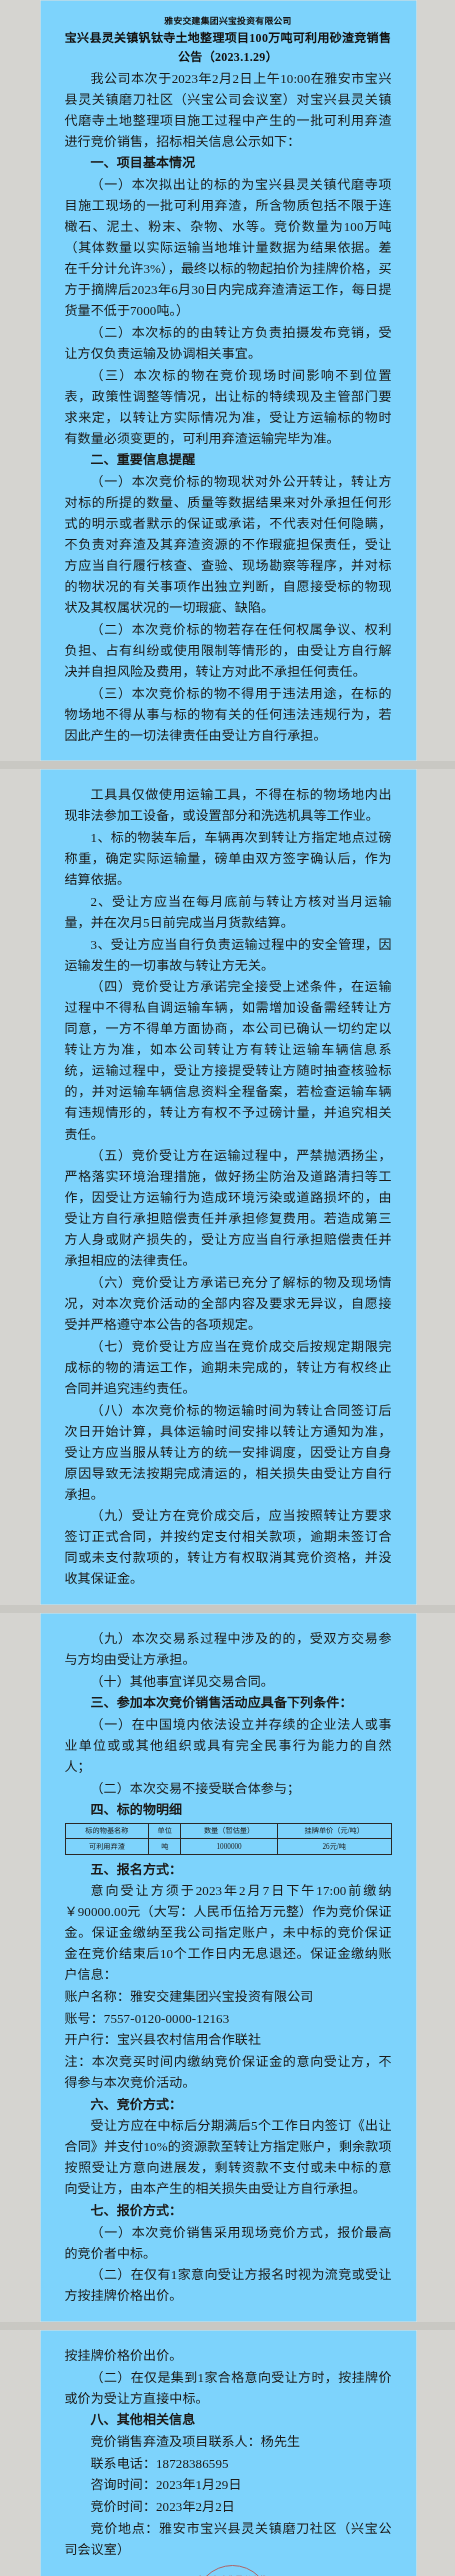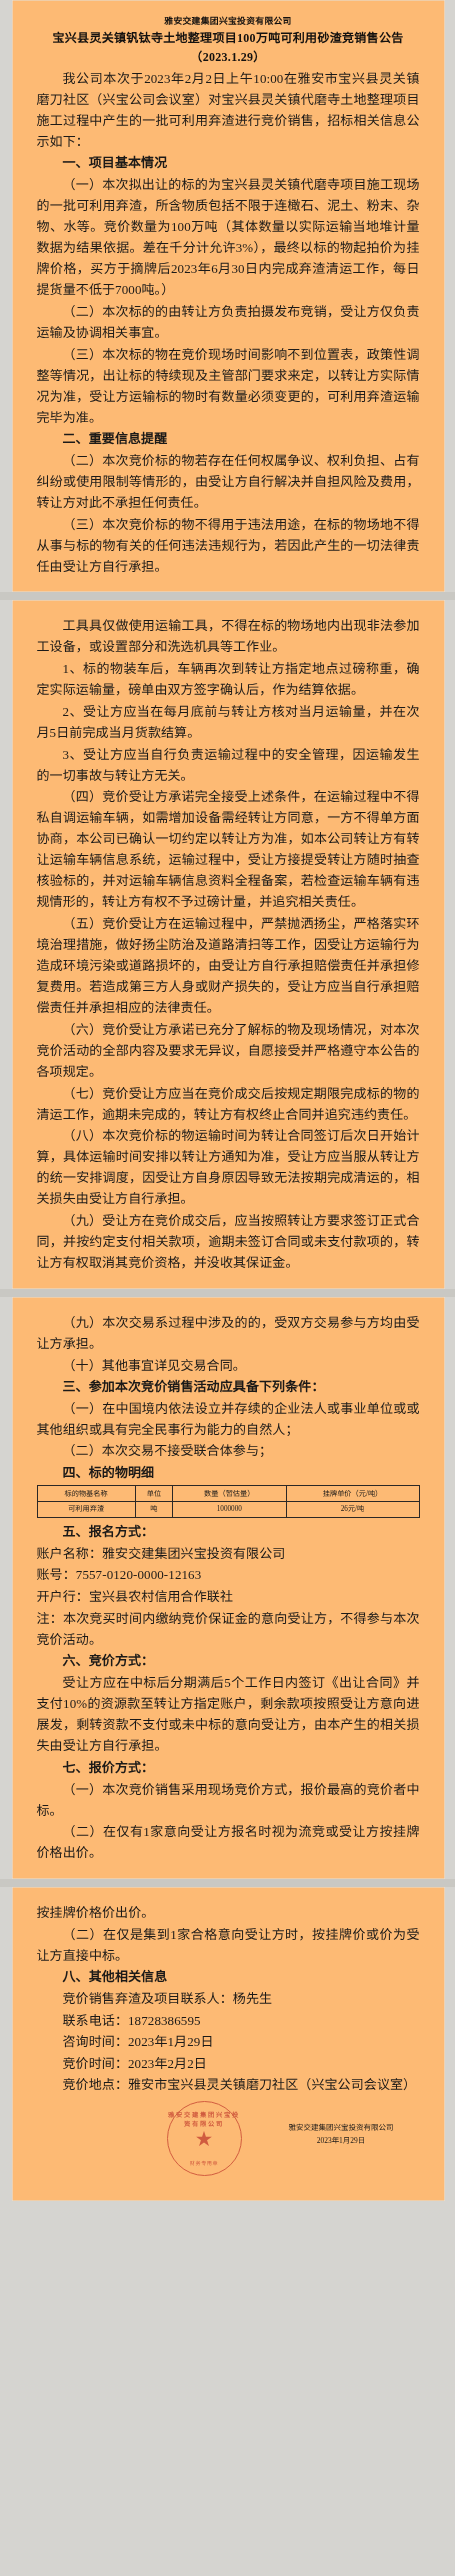--- a/index.html
+++ b/index.html
@@ -14,23 +14,23 @@
   .page {
     width: 456px;
     min-height: 2576px;
     margin: 0 auto;
     background: #d5d4d0;
     position: relative;
     box-sizing: border-box;
   }
   
   .sheet {
-    background: #fdba74;
+    background: #7dd3fc;
     margin: 0 auto;
-    width: 433px;
+    width: 377px;
     box-sizing: border-box;
     padding: 15px 25px 15px 25px;
     position: relative;
     box-shadow: 0 0 0 0.6px #e4e2dc inset;
   }
   .gap {
     height: 8px;
     background: #c9c8c3;
   }
 
@@ -147,20 +147,21 @@
     <h2 class="title2">宝兴县灵关镇钒钛寺土地整理项目100万吨可利用砂渣竞销售公告（2023.1.29）</h2>
 
     <p>我公司本次于2023年2月2日上午10:00在雅安市宝兴县灵关镇磨刀社区（兴宝公司会议室）对宝兴县灵关镇代磨寺土地整理项目施工过程中产生的一批可利用弃渣进行竞价销售，招标相关信息公示如下：</p>
 
     <p class="sec">一、项目基本情况</p>
     <p>（一）本次拟出让的标的为宝兴县灵关镇代磨寺项目施工现场的一批可利用弃渣，所含物质包括不限于连橄石、泥土、粉末、杂物、水等。竞价数量为100万吨（其体数量以实际运输当地堆计量数据为结果依据。差在千分计允许3%），最终以标的物起拍价为挂牌价格，买方于摘牌后2023年6月30日内完成弃渣清运工作，每日提货量不低于7000吨。）</p>
     <p>（二）本次标的的由转让方负责拍摄发布竞销，受让方仅负责运输及协调相关事宜。</p>
     <p>（三）本次标的物在竞价现场时间影响不到位置表，政策性调整等情况，出让标的特续现及主管部门要求来定，以转让方实际情况为准，受让方运输标的物时有数量必须变更的，可利用弃渣运输完毕为准。</p>
 
     <p class="sec">二、重要信息提醒</p>
+    <p>（一）本次竞价标的物现状对外公开转让，转让方对标的所提的数量、质量等数据结果来对外承担任何形式的明示或者默示的保证或承诺，不代表对任何隐瞒，不负责对弃渣及其弃渣资源的不作瑕疵担保责任，受让方应当自行履行核查、查验、现场勘察等程序，并对标的物状况的有关事项作出独立判断，自愿接受标的物现状及其权属状况的一切瑕疵、缺陷。</p>
     <p>（二）本次竞价标的物若存在任何权属争议、权利负担、占有纠纷或使用限制等情形的，由受让方自行解决并自担风险及费用，转让方对此不承担任何责任。</p>
     <p>（三）本次竞价标的物不得用于违法用途，在标的物场地不得从事与标的物有关的任何违法违规行为，若因此产生的一切法律责任由受让方自行承担。</p>
   </div>
 
   <div class="gap"></div>
 
   <div class="sheet">
     <p>工具具仅做使用运输工具，不得在标的物场地内出现非法参加工设备，或设置部分和洗选机具等工作业。</p>
     <p>1、标的物装车后，车辆再次到转让方指定地点过磅称重，确定实际运输量，磅单由双方签字确认后，作为结算依据。</p>
     <p>2、受让方应当在每月底前与转让方核对当月运输量，并在次月5日前完成当月货款结算。</p>
@@ -199,20 +200,21 @@
         <tr>
           <td>可利用弃渣</td>
           <td>吨</td>
           <td>1000000</td>
           <td>26元/吨</td>
         </tr>
       </tbody>
     </table>
 
     <p class="sec noindent">五、报名方式：</p>
+    <p>意向受让方须于2023年2月7日下午17:00前缴纳￥90000.00元（大写：人民币伍拾万元整）作为竞价保证金。保证金缴纳至我公司指定账户，未中标的竞价保证金在竞价结束后10个工作日内无息退还。保证金缴纳账户信息：</p>
     <p class="noindent">账户名称：雅安交建集团兴宝投资有限公司</p>
     <p class="noindent">账号：7557-0120-0000-12163</p>
     <p class="noindent">开户行：宝兴县农村信用合作联社</p>
     <p class="noindent">注：本次竞买时间内缴纳竞价保证金的意向受让方，不得参与本次竞价活动。</p>
 
     <p class="sec noindent">六、竞价方式：</p>
     <p>受让方应在中标后分期满后5个工作日内签订《出让合同》并支付10%的资源款至转让方指定账户，剩余款项按照受让方意向进展发，剩转资款不支付或未中标的意向受让方，由本产生的相关损失由受让方自行承担。</p>
 
     <p class="sec noindent">七、报价方式：</p>
     <p>（一）本次竞价销售采用现场竞价方式，报价最高的竞价者中标。</p>

